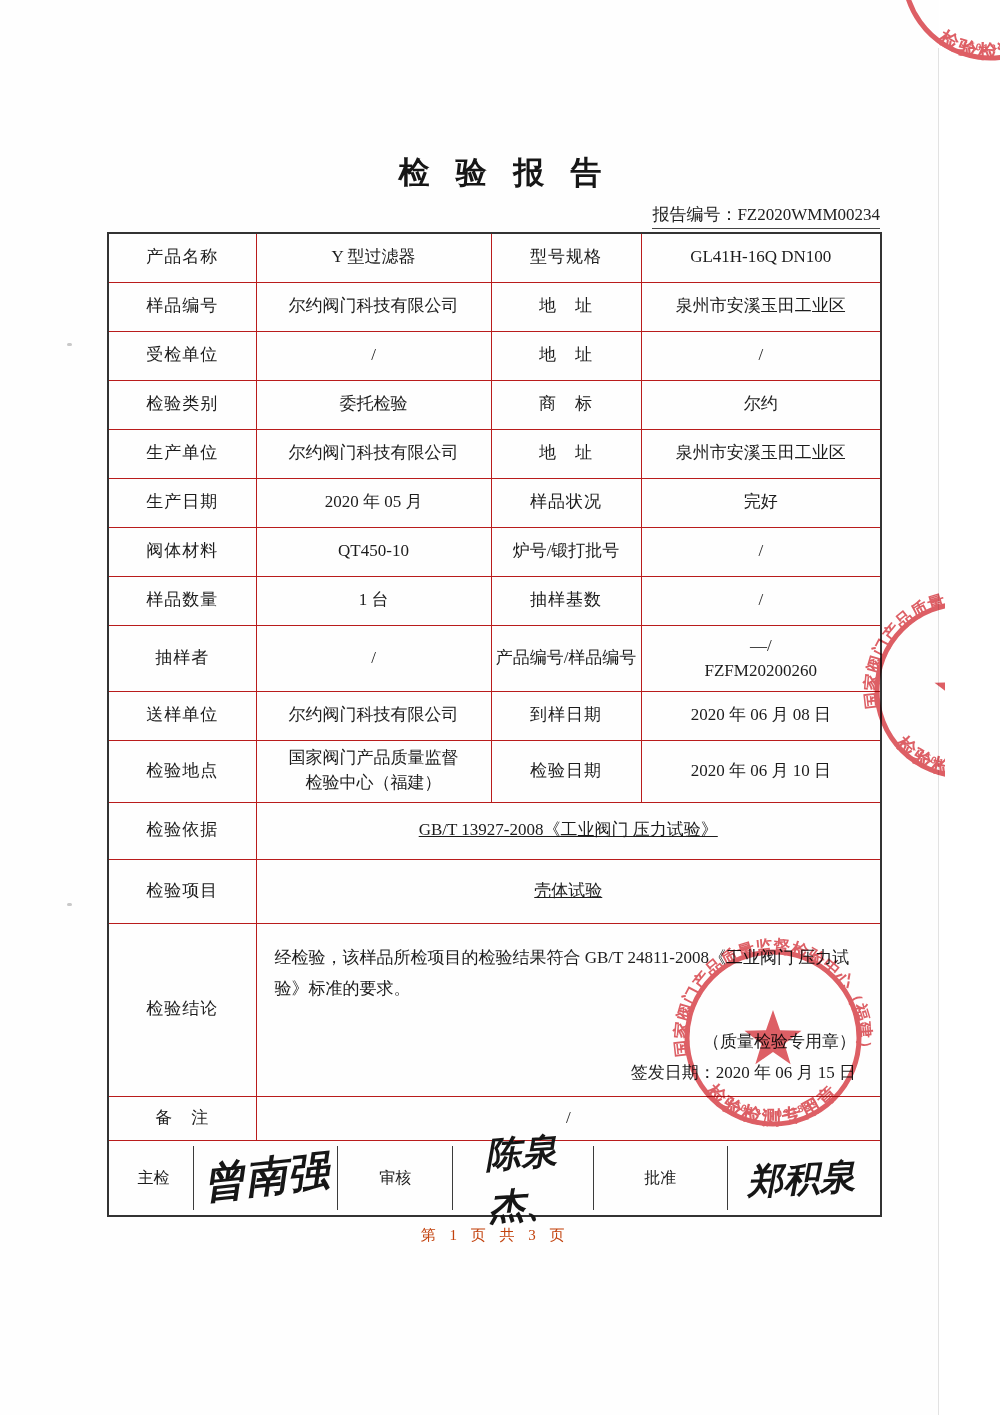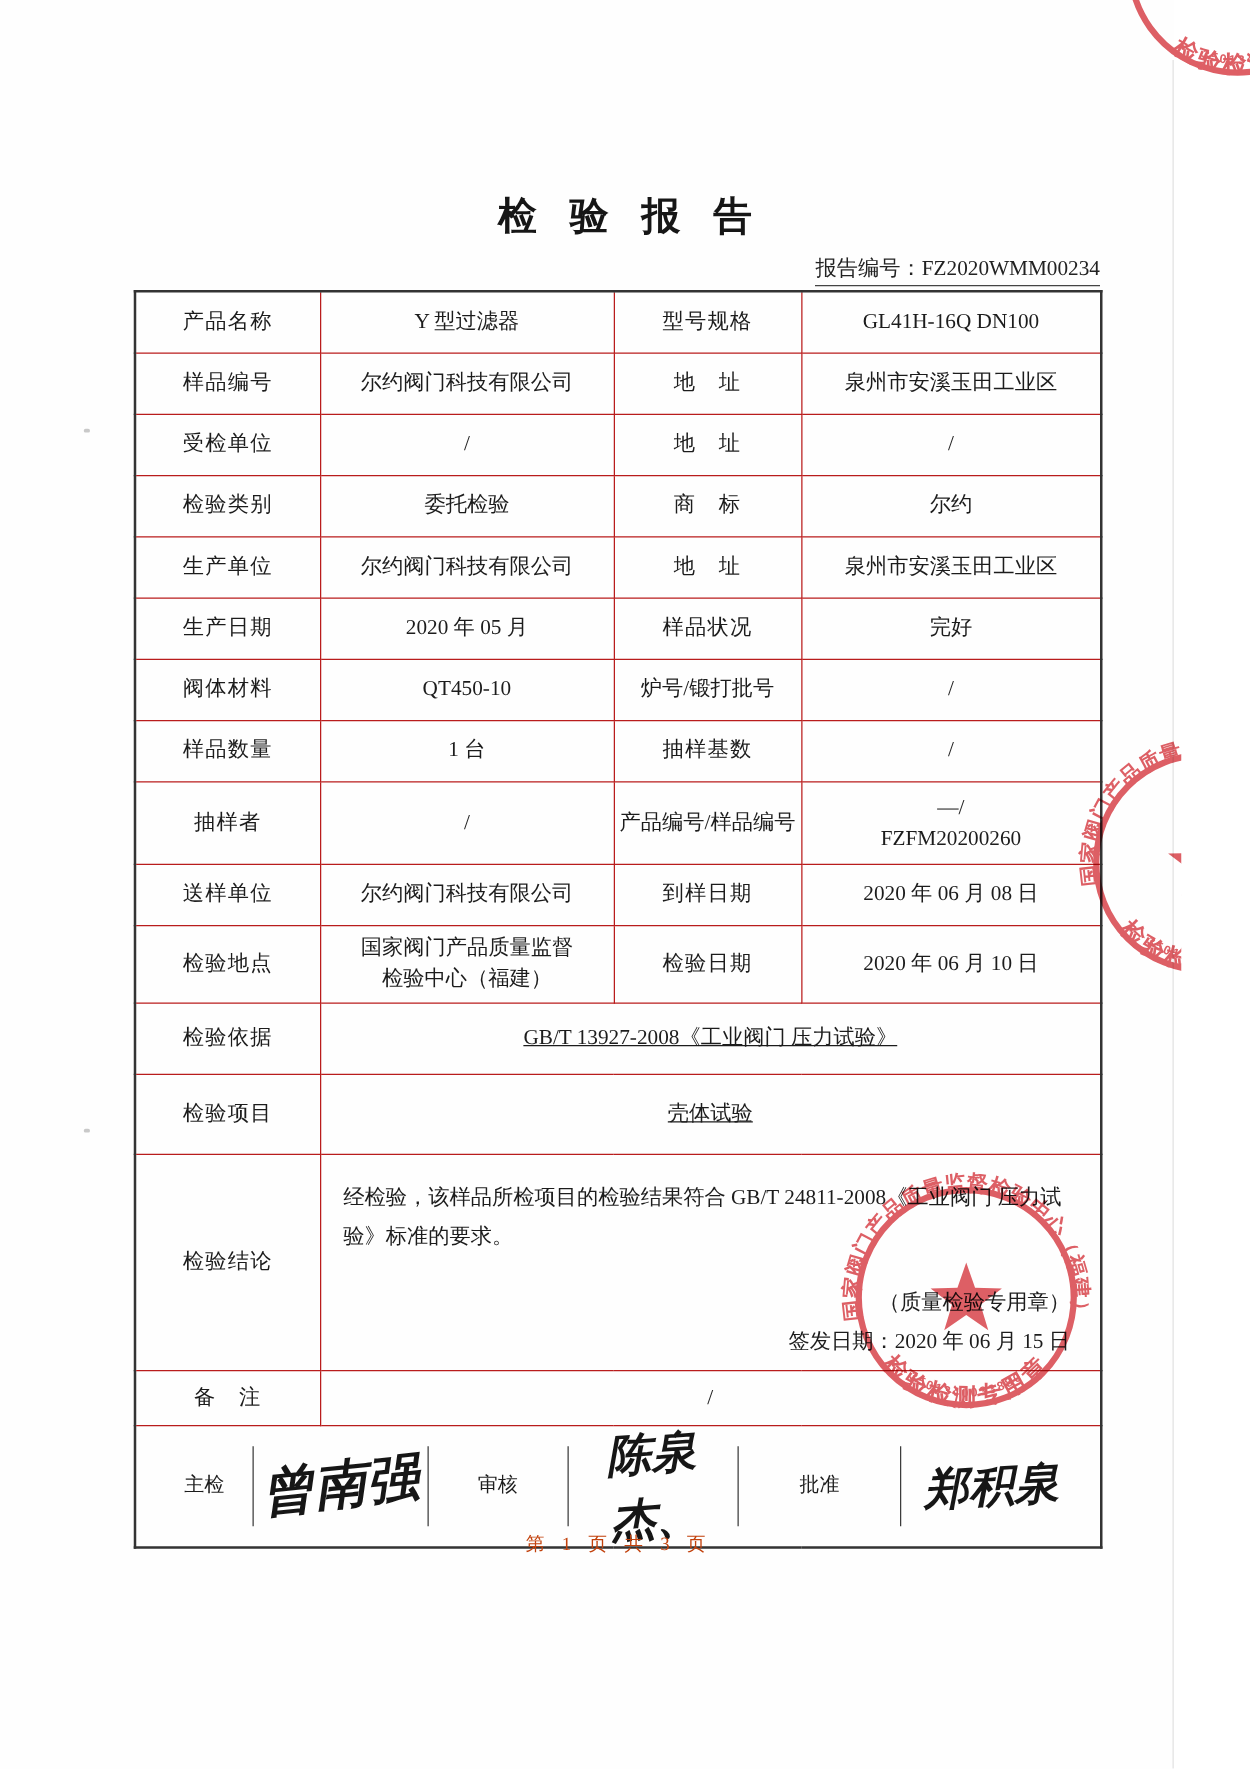--- a/index.html
+++ b/index.html
@@ -177,21 +177,21 @@
         <div class="issue-date">签发日期：2020 年 06 月 15 日</div>
       </td>
     </tr>
 
     <tr style="height:44px">
       <td class="lab">备　注</td>
       <td colspan="3">/</td>
     </tr>
 
     <tr style="height:64px">
-      <td colspan="4" style="padding:16px;">
+      <td colspan="4" style="padding:5px;">
         <div class="sigrow">
           <div class="c sig-label" style="width:10.4%;">主检</div>
           <div class="c" style="width:18.8%;">
             <span class="sig-name n1">曾南强</span>
           </div>
           <div class="c sig-label" style="width:15%;">审核</div>
           <div class="c" style="width:18.3%;">
             <span class="sig-name n2">陈泉杰、</span>
           </div>
           <div class="c sig-label" style="width:17.5%;">批准</div>

